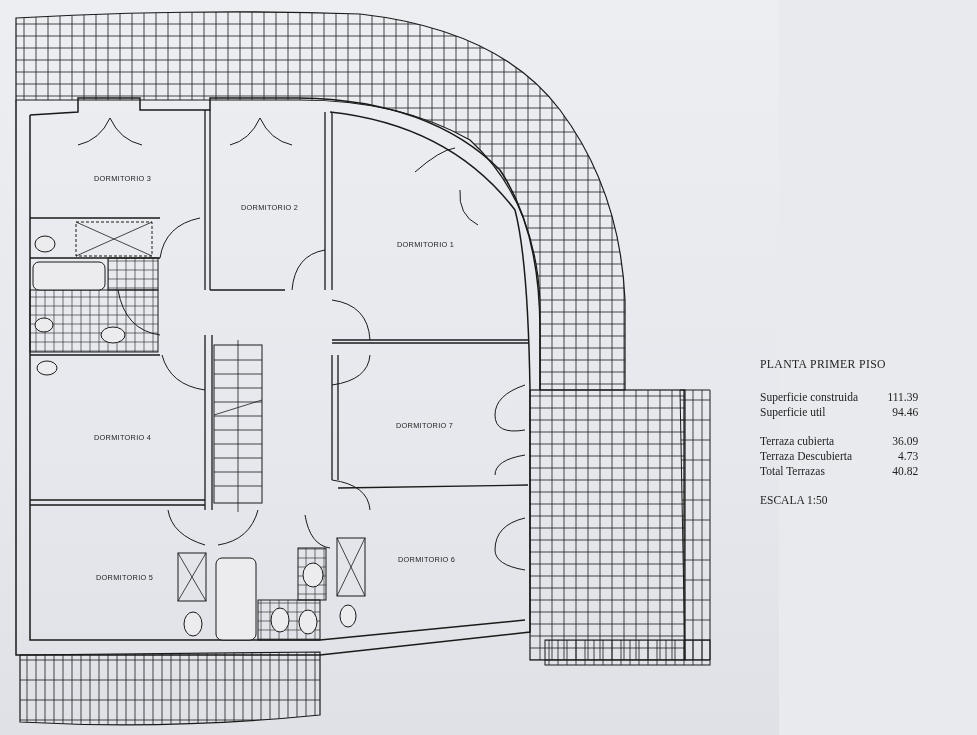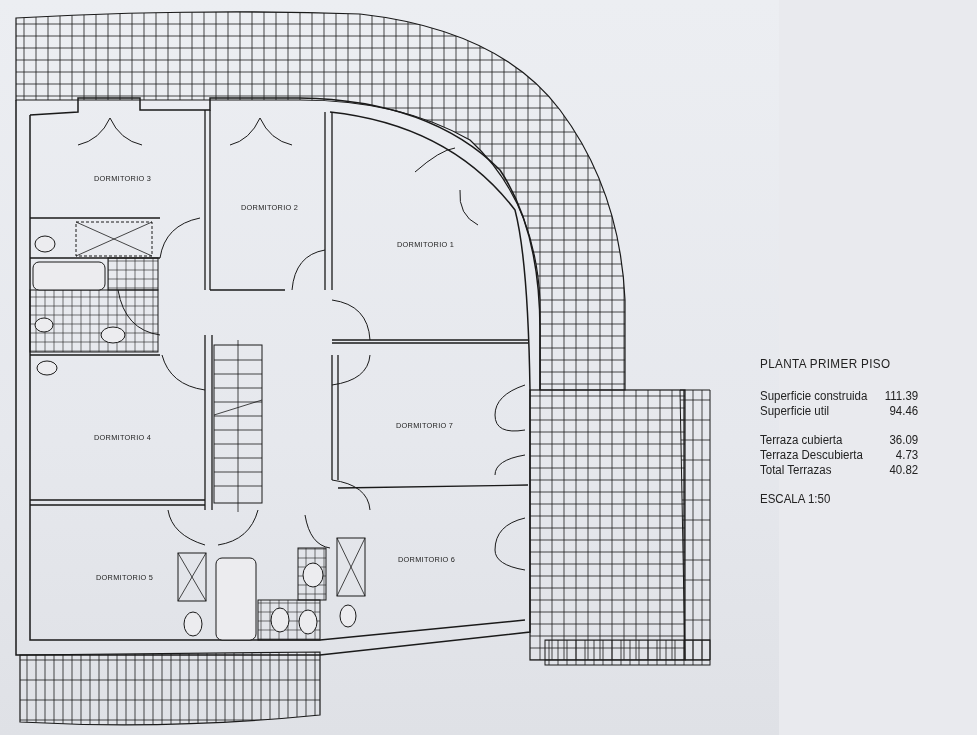--- a/index.html
+++ b/index.html
@@ -1,20 +1,20 @@
 <!DOCTYPE html>
 <html><head>
 <meta charset="utf-8">
 <style>
   html,body{margin:0;padding:0;}
   body{width:977px;height:735px;background:#e9eaee;overflow:hidden;position:relative;font-family:"Liberation Sans",sans-serif;}
   #paper{position:absolute;left:0;top:0;width:779px;height:735px;background:linear-gradient(180deg,#eceef2 0%,#e6e8ed 60%,#dfe1e6 100%);}
   svg{position:absolute;left:0;top:0;}
   .room-label{position:absolute;font-family:"Liberation Sans",sans-serif;font-size:8px;letter-spacing:0.3px;color:#222;white-space:nowrap;transform:scaleX(0.92);transform-origin:left center;}
-  #legend{position:absolute;left:760px;top:356px;color:#222;font-family:Liberation Sans, sans-serif;}
+  #legend{position:absolute;left:760px;top:356px;color:#222;font-family:Liberation Serif, serif;}
   #legend .title{font-size:13px;letter-spacing:0.4px;margin-bottom:18px;transform:scaleX(0.9);transform-origin:left;}
   #legend .row{display:flex;font-size:12.5px;line-height:15px;transform:scaleX(0.92);transform-origin:left;}
   #legend .row .k{width:132px;}
   #legend .row .v{width:40px;text-align:right;}
   #legend .gap{height:14px;}
   #legend .scale{font-size:12.5px;margin-top:14px;transform:scaleX(0.92);transform-origin:left;}
 </style>
 </head>
 <body>
 

